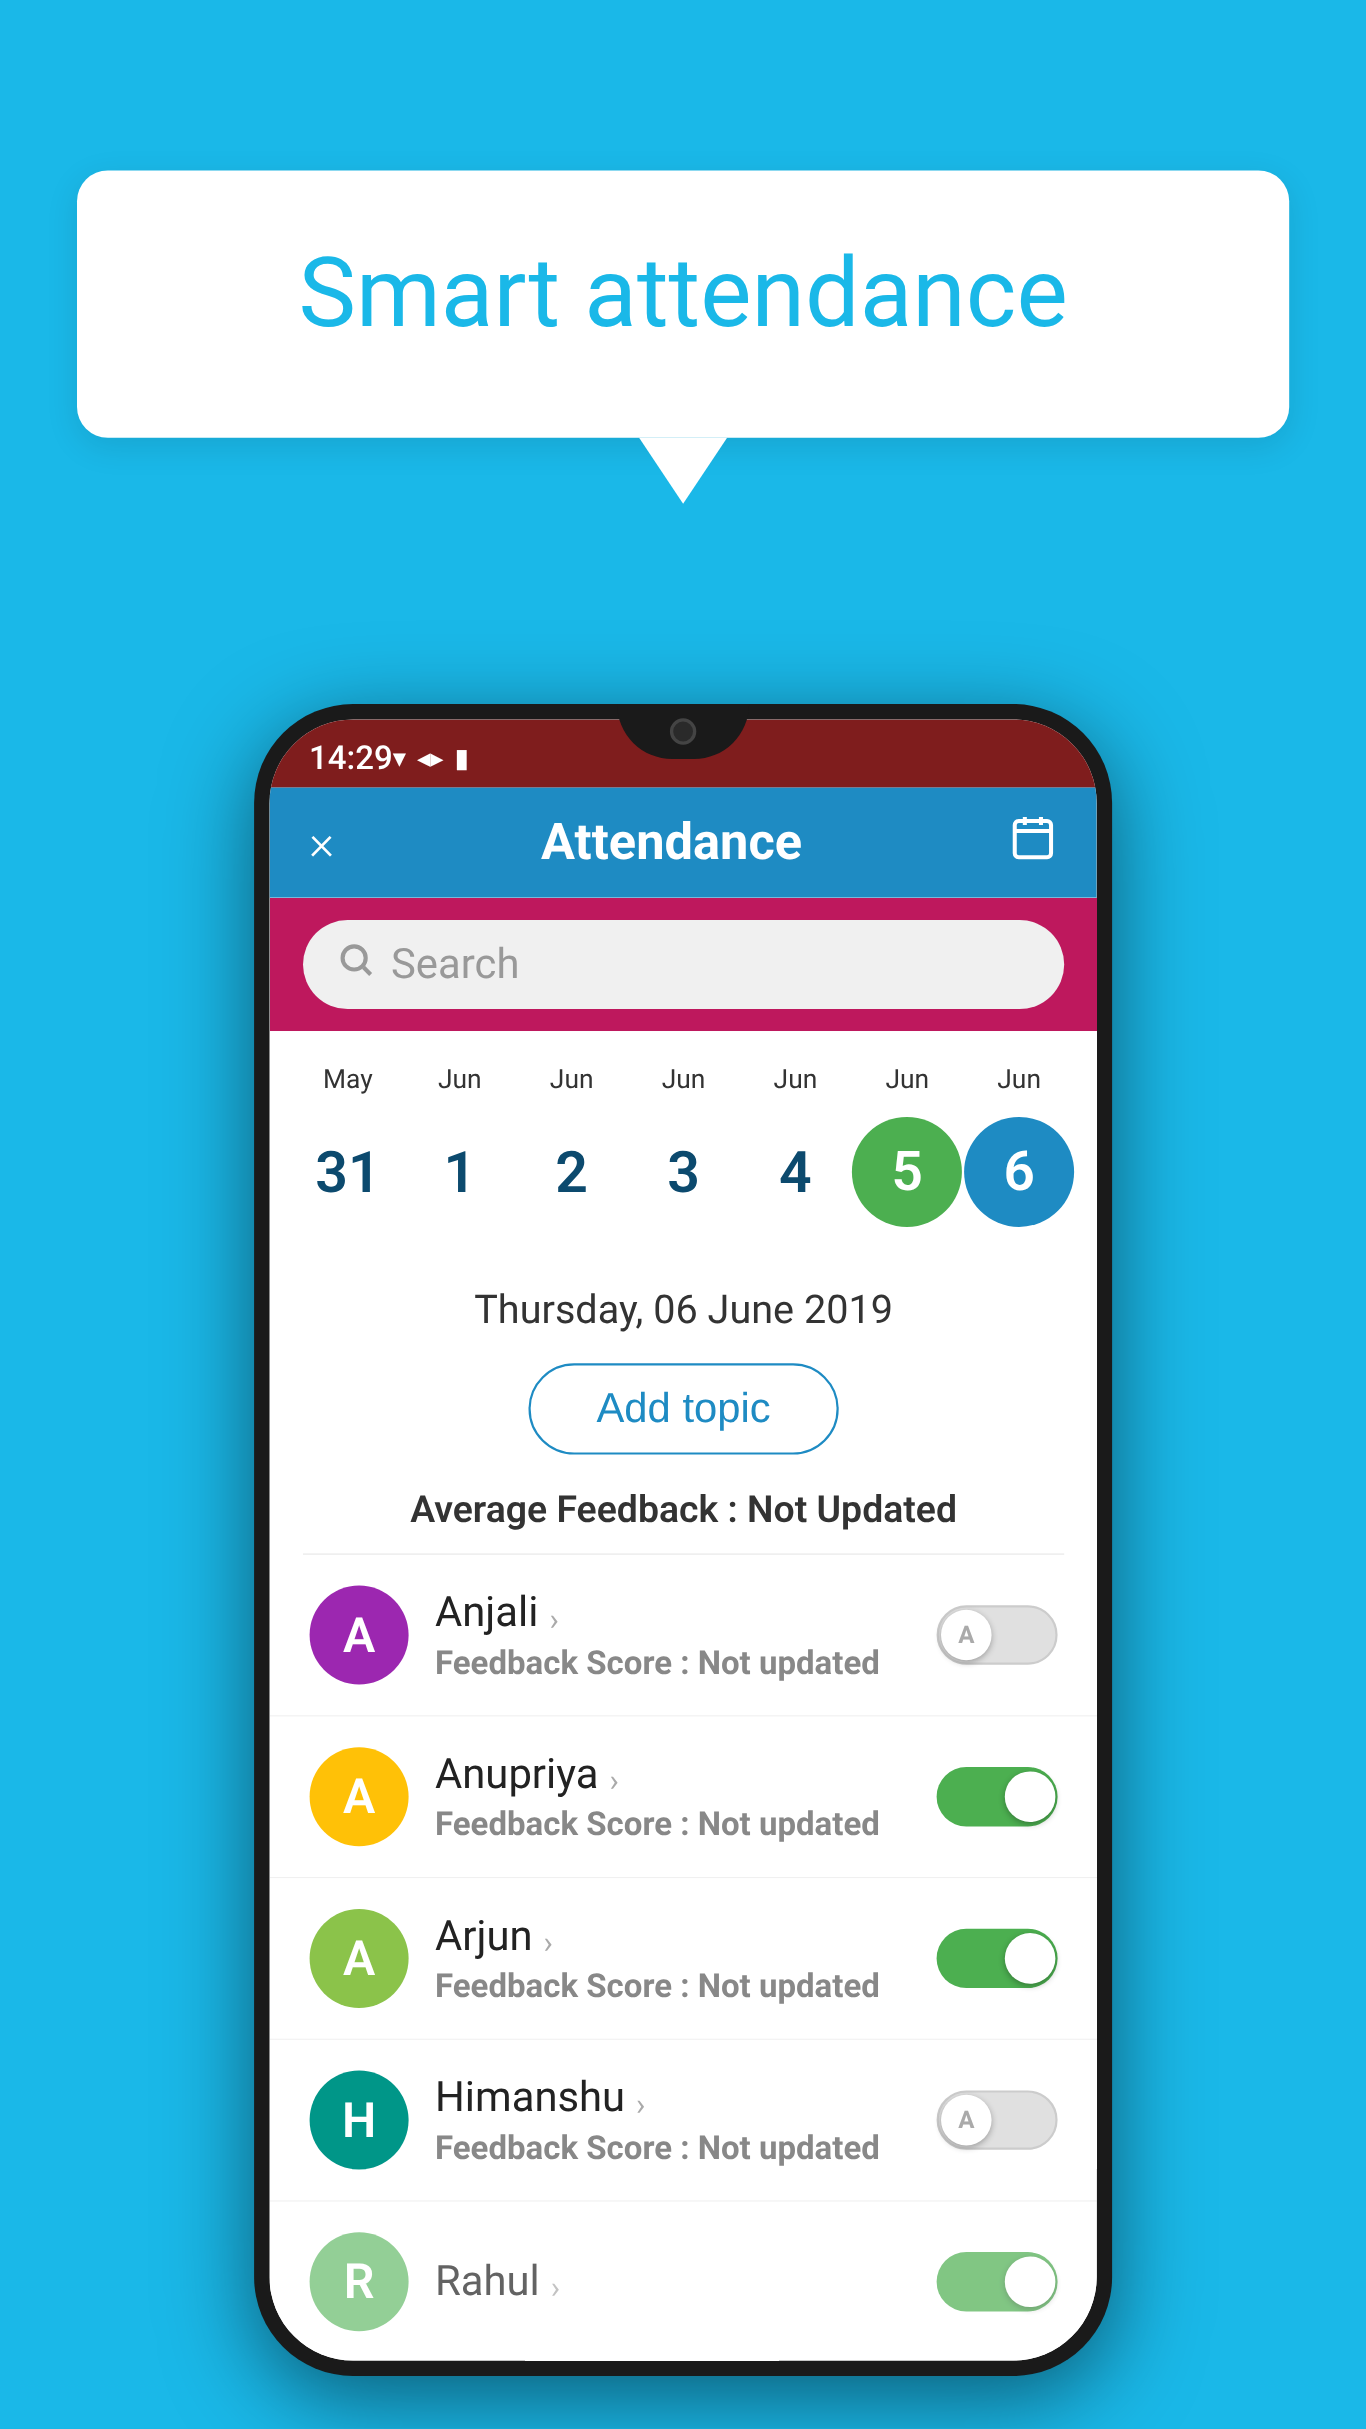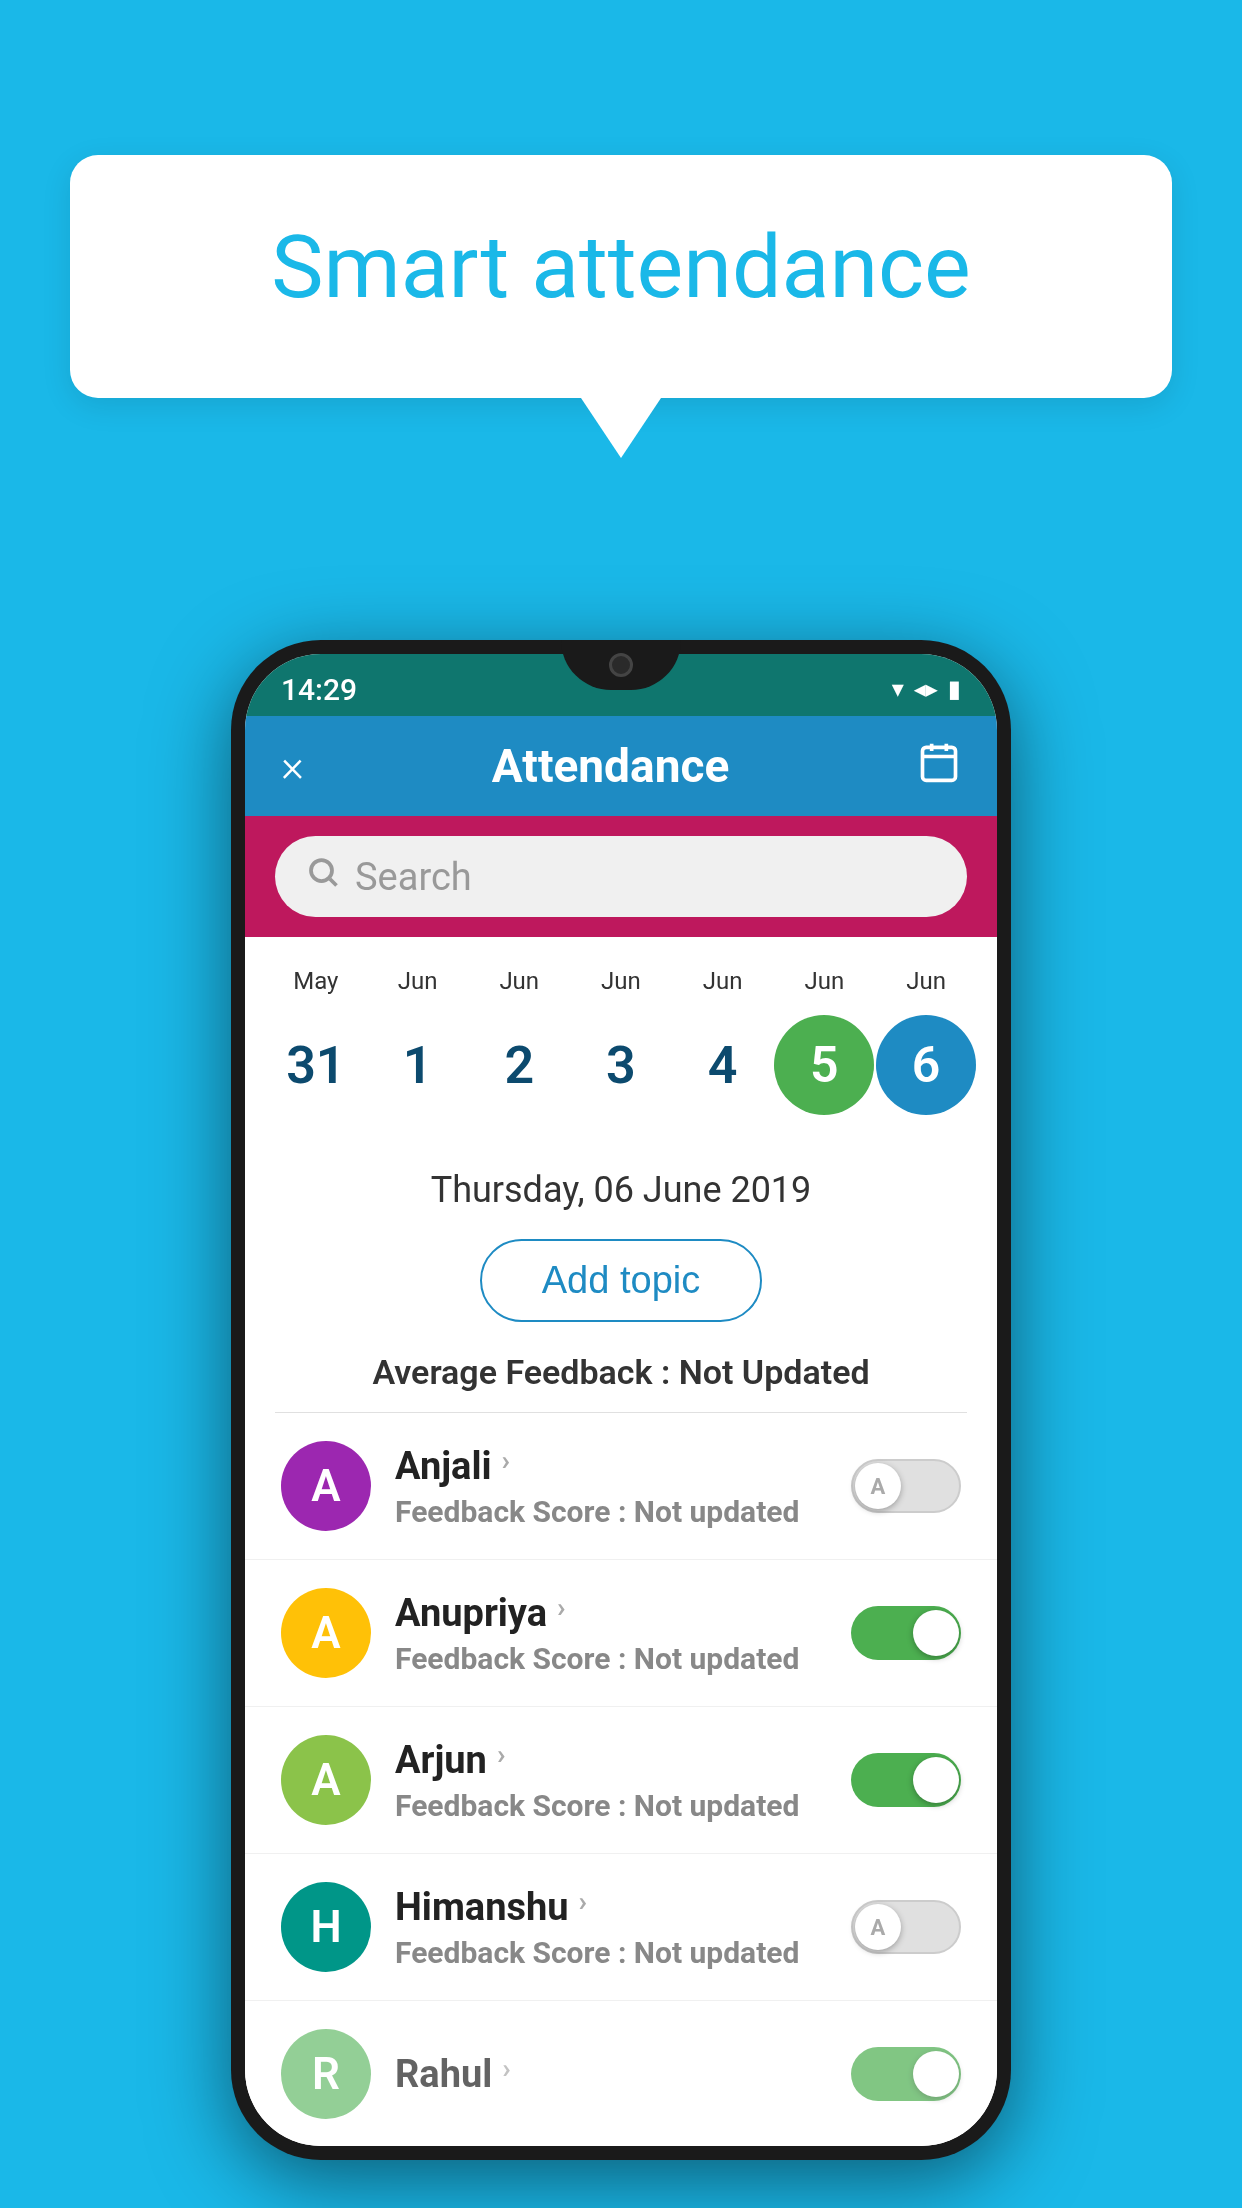--- a/index.html
+++ b/index.html
@@ -131,24 +131,23 @@
       position: absolute;
       top: 50%;
       left: 50%;
       transform: translate(-50%, -50%);
       border: 3px solid #444;
     }
 
     
     .status-bar {
       height: 62px;
-      background: #0f766e;
-      display: flex;
-      align-items: center;
-      justify-content: space-between;
+      background: #7f1d1d;
+      display: flex;
+      align-items: center;
       padding: 0 36px;
       padding-top: 8px;
     }
 
     .status-time {
       color: white;
       font-size: 30px;
       font-weight: 500;
     }
 
@@ -349,23 +348,23 @@
     .avatar-teal { background: #009688; }
     .avatar-light-green { background: #66bb6a; }
 
     .student-info {
       flex: 1;
     }
 
     .student-name {
       font-size: 38px;
       color: #222;
-      font-weight: 700;
-      display: flex;
-      align-items: flex-start;
+      font-weight: 400;
+      display: flex;
+      align-items: flex-end;
       gap: 10px;
     }
 
     .student-name-chevron {
       color: #aaa;
       font-size: 28px;
     }
 
     .student-score {
       font-size: 30px;

